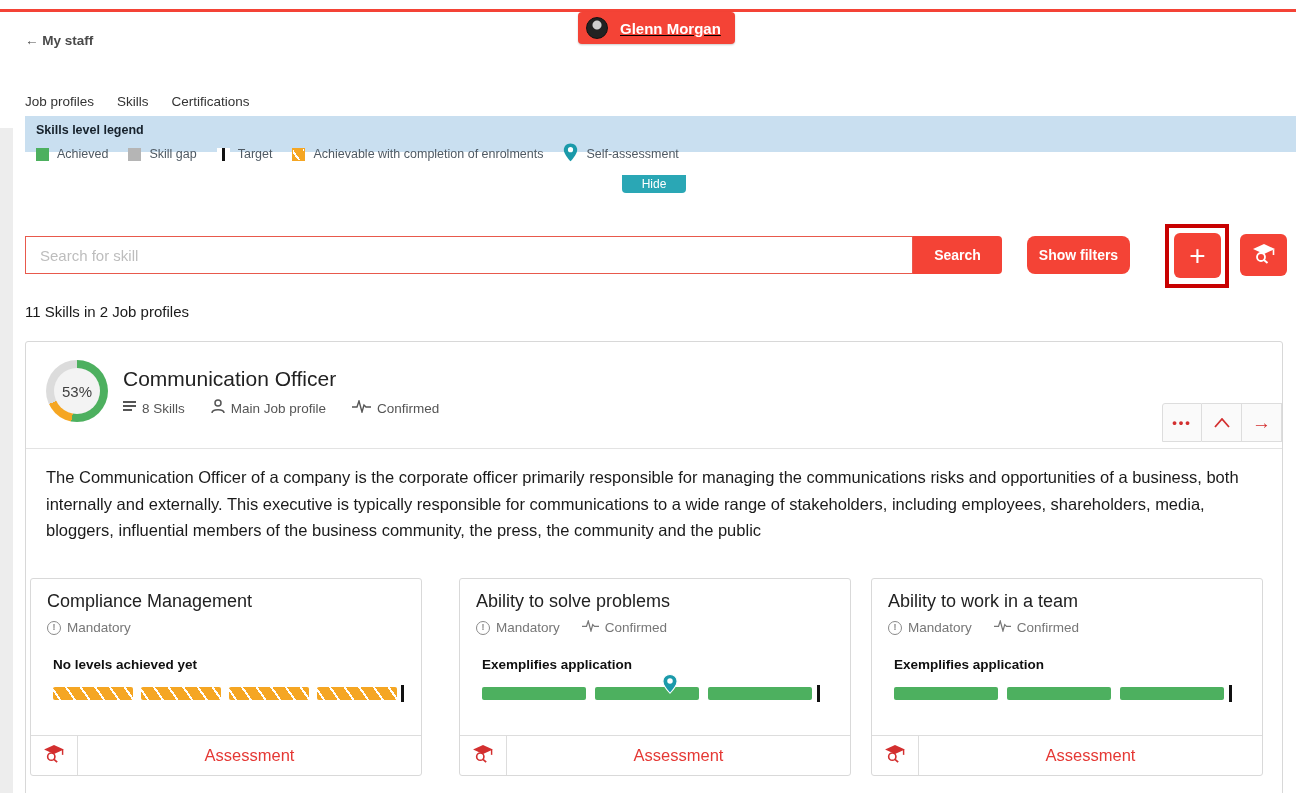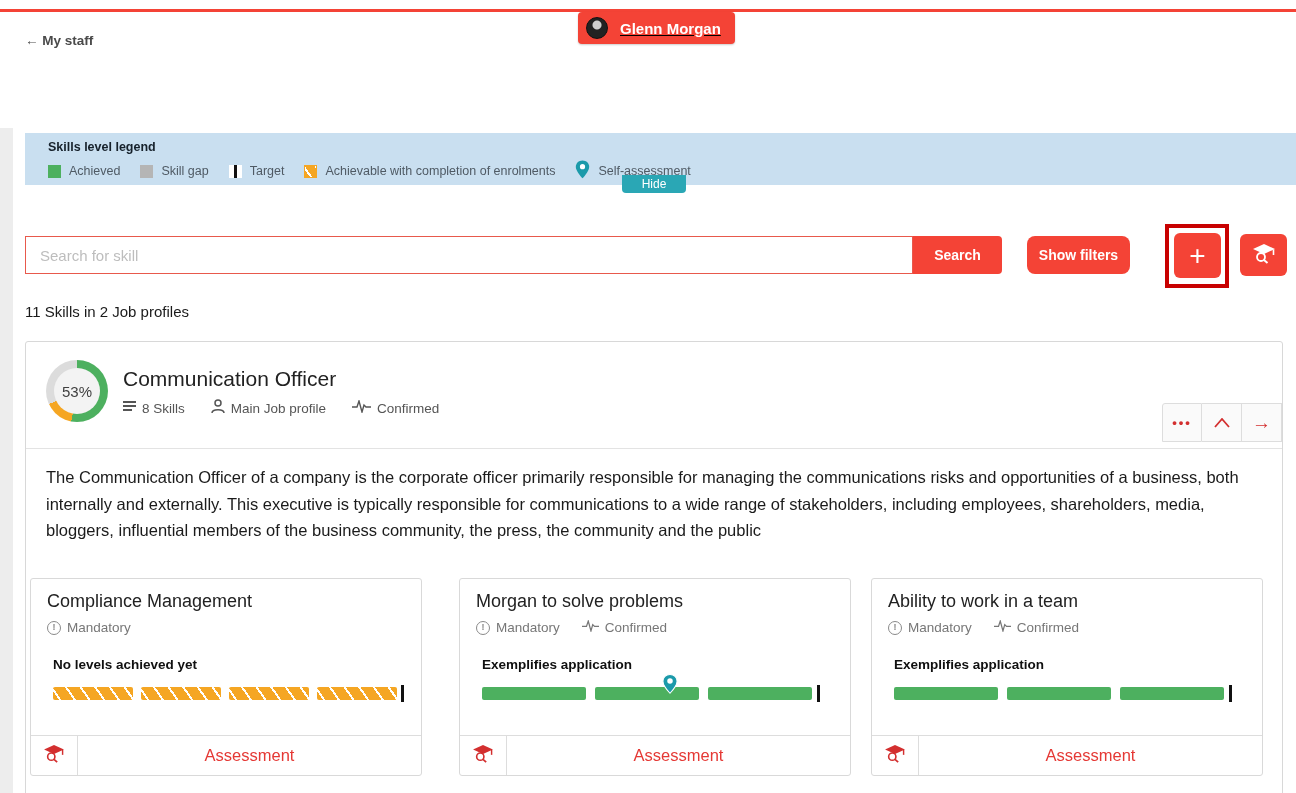--- a/index.html
+++ b/index.html
@@ -22,21 +22,21 @@
   
   #tabs { top: 94px; left: 25px; display: flex; gap: 23px; font-size: 13.5px; color: #333; }
   #tabs .tab { cursor: pointer; padding-bottom: 12px; }
   #tabs .tab.active { position: relative; }
   #tabs .tab.active::after { content:""; position:absolute; left:0; right:0; bottom:-9px; height:6px; background:#f44336; }
 
   
   #left-strip { top: 128px; left: 0; width: 13px; height: 665px; background: #ededed; }
 
   
-  #legend-bar { top: 133px; left: 25px; width: 1271px; height: 52px; background: #c9dff0; padding: 7px 0 0 23px; }
+  #legend-bar { top: 116px; left: 25px; width: 1271px; height: 36px; background: #c9dff0; padding: 7px 0 0 11px; }
   #legend-title { font-size: 12.5px; font-weight: bold; color: #16212b; }
   #legend-items { display: flex; align-items: center; gap: 20px; margin-top: 6px; }
   .legend-item { display: flex; align-items: center; gap: 8px; font-size: 12.5px; color: #4f5a64; }
   .swatch { width: 13px; height: 13px; display: inline-block; }
   .swatch.green { background: #4db05f; }
   .swatch.gray { background: #b5b5b5; }
   .swatch.target { background: #fff; position: relative; }
   .swatch.target::after { content:""; position:absolute; left:5px; top:0; width:3px; height:13px; background:#111; }
   .swatch.orange { background: repeating-linear-gradient(55deg, #f5a623 0 4px, #ffffff 4px 6px, #f5a623 6px 10px); border:1px solid #f5a623; }
 
@@ -99,20 +99,25 @@
 
   <div id="top-line" class="abs"></div>
 
   <div id="user-badge" class="abs">
     <span class="avatar"></span>
     <span class="uname">Glenn Morgan</span>
   </div>
 
   <div id="back-link" class="abs">← My staff</div>
 
+  <div id="tabs" class="abs">
+    <div class="tab active">Job profiles</div>
+    <div class="tab">Skills</div>
+    <div class="tab">Certifications</div>
+  </div>
 
   <div id="left-strip" class="abs"></div>
 
   <div id="legend-bar" class="abs">
     <div id="legend-title">Skills level legend</div>
     <div id="legend-items">
       <div class="legend-item">
         <span class="swatch green"></span>
         <span>Achieved</span>
       </div>
@@ -231,21 +236,21 @@
                 <path d="M21.5 6.5 L21.5 12" stroke="#d32f2f" stroke-width="1.6" fill="none"></path>
                 <circle cx="9" cy="14" r="4" fill="none" stroke="#d32f2f" stroke-width="1.8"></circle>
                 <path d="M12 17 L15.5 20" stroke="#d32f2f" stroke-width="2" fill="none"></path>
               </svg></span>
         </div>
         <div class="assessment-link">Assessment</div>
       </div>
     </div>
 
     <div class="skill-card" id="skill-1">
-      <div class="skill-title">Morgan to solve problems</div>
+      <div class="skill-title">Ability to solve problems</div>
       <div class="skill-meta">
         <span class="meta-item">
           <span class="mand-icon">!</span>
           <span>Mandatory</span>
         </span>
         <span class="meta-item">
           <span><svg width="17" height="12" viewBox="0 0 19 13">
                 <polyline points="0,7 5,7 7,1 10,12 12,5 14,7 19,7" fill="none" stroke="#777" stroke-width="1.4"></polyline>
               </svg></span>
           <span>Confirmed</span>

